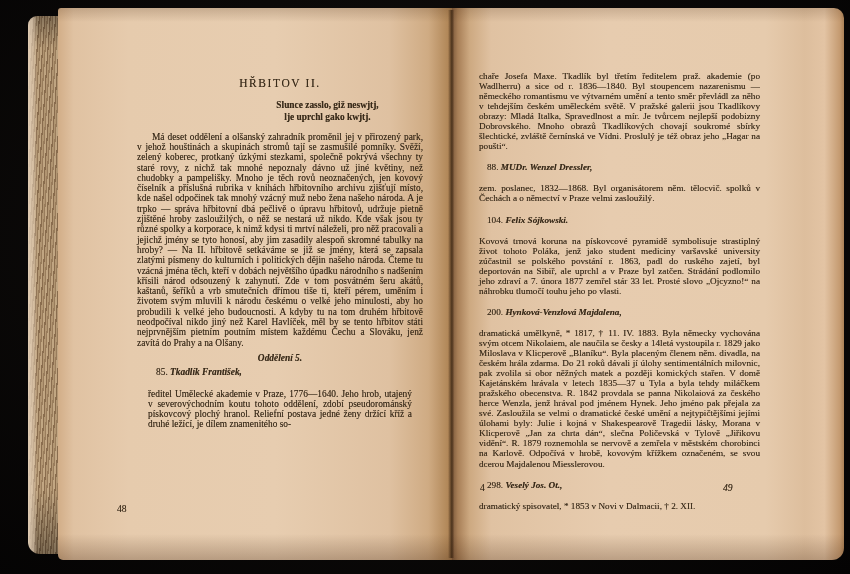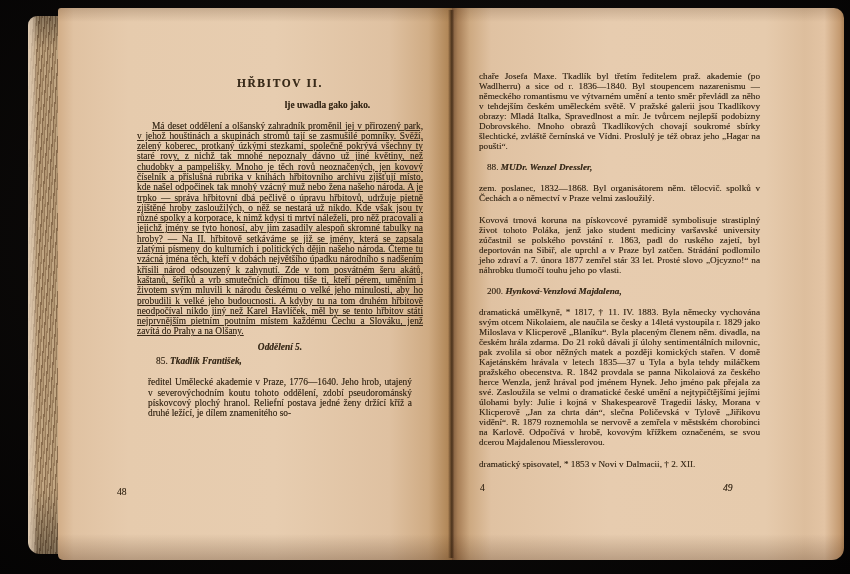--- a/index.html
+++ b/index.html
@@ -55,82 +55,85 @@
   .page-text {
     position: absolute; color: #382a19;
     text-align: justify;
     text-shadow: 0 0 0.6px rgba(56,42,25,0.55);
   }
   .text-left  { left: 109px; top: 70px; width: 286px; font-size: 9.4px; line-height: 10.3px; }
   .text-right { left: 440px; top: 52px; width: 303px; font-size: 9.2px; line-height: 10.05px; }
 
   .chapter-heading {
     margin: 0 0 12px 0; text-align: center;
-    font-size: 11.5px; font-weight: bold; letter-spacing: 1.6px;
+    font-size: 11.5px; font-weight: normal; letter-spacing: 1.6px;
   }
   .epigraph {
     width: 64%; margin: 0 4px 9px auto; text-align: center;
     font-weight: bold; line-height: 11.2px;
   }
-  .para { margin: 0; text-indent: 15px; text-decoration: underline; }
+  .para { margin: 0; text-indent: 15px; }
   .para + .para { margin-top: 1px; }
   .section-heading {
     margin: 5px 0 4px 0; text-align: center;
     font-style: italic; font-weight: bold;
   }
   .entry-head { margin: 3px 0 0 0; text-indent: 19px; }
   .entry-name { font-style: italic; font-weight: bold; }
   .entry-body { margin: 11px; text-indent: 0; }
 
   .page-number {
     position: absolute; font-size: 9.6px; color: #382a19;
     text-shadow: 0 0 0.6px rgba(56,42,25,0.55);
   }
-  .num-48 { left: 89px;  top: 478px; }
+  .num-48 { left: 89px;  top: 495px; }
   .num-4  { left: 452px; top: 474px; }
   .num-49 { left: 695px; top: 474px; font-style: italic; }
 </style>
 </head>
 <body>
 
 <div class="scene">
   <div class="book">
 
     <div class="fore-edge"></div>
 
     <div class="page page-left"></div>
     <div class="page page-right"></div>
     <div class="gutter-seam"></div>
 
     <div class="page-text text-left">
       <h1 class="chapter-heading">HŘBITOV II.</h1>
 
       <div class="epigraph">
-        <div>lje uwadla gako jako.</div>
+        <div>Slunce zasslo, giž neswjtj,</div>
+        <div>lje uprchl gako kwjtj.</div>
       </div>
 
       <p class="para">Má deset oddělení a olšanský zahradník proměnil jej v přirozený park, v jehož houštinách a skupinách stromů tají se zasmušilé pomníky. Svěží, zelený koberec, protkaný úzkými stezkami, společně pokrývá všechny ty staré rovy, z nichž tak mnohé nepoznaly dávno už jiné květiny, než chudobky a pampelišky. Mnoho je těch rovů neoznačených, jen kovový číselník a příslušná rubrika v knihách hřbitovního archivu zjišťují místo, kde našel odpočinek tak mnohý vzácný muž nebo žena našeho národa. A je trpko — správa hřbitovní dbá pečlivě o úpravu hřbitovů, udržuje pietně zjištěné hroby zasloužilých, o něž se nestará už nikdo. Kde však jsou ty různé spolky a korporace, k nimž kdysi ti mrtví náleželi, pro něž pracovali a jejichž jmény se tyto honosí, aby jim zasadily alespoň skromné tabulky na hroby? — Na II. hřbitově setkáváme se již se jmény, která se zapsala zlatými písmeny do kulturních i politických dějin našeho národa. Čteme tu vzácná jména těch, kteří v dobách největšího úpadku národního s nadšením křísili národ odsouzený k zahynutí. Zde v tom posvátném šeru akátů, kaštanů, šeříků a vrb smutečních dřímou tiše ti, kteří pérem, uměním i životem svým mluvili k národu českému o velké jeho minulosti, aby ho probudili k velké jeho budoucnosti. A kdyby tu na tom druhém hřbitově neodpočíval nikdo jiný než Karel Havlíček, měl by se tento hřbitov státi nejprvnějším pietním poutním místem každému Čechu a Slováku, jenž zavítá do Prahy a na Olšany.</p>
 
       <p class="section-heading">Oddělení 5.</p>
 
       <p class="entry-head"><span>85.</span> <span class="entry-name">Tkadlík František,</span></p>
       <p class="entry-body">ředitel Umělecké akademie v Praze, 1776—1640. Jeho hrob, utajený v severovýchodním koutu tohoto oddělení, zdobí pseudorománský pískovcový plochý hranol. Reliefní postava jedné ženy držící kříž a druhé ležící, je dílem znamenitého so-</p>
     </div>
 
     <div class="page-text text-right">
       <p class="entry-body">chaře Josefa Maxe. Tkadlík byl třetím ředitelem praž. akademie (po Wadlherru) a sice od r. 1836—1840. Byl stoupencem nazarenismu — německého romantismu ve výtvarném umění a tento směr převládl za něho v tehdejším českém uměleckém světě. V pražské galerii jsou Tkadlíkovy obrazy: Mladá Italka, Spravedlnost a mír. Je tvůrcem nejlepší podobizny Dobrovského. Mnoho obrazů Tkadlíkových chovají soukromé sbírky šlechtické, zvláště černínská ve Vídni. Proslulý je též obraz jeho „Hagar na poušti“.</p>
 
       <p class="entry-head"><span>88.</span> <span class="entry-name">MUDr. Wenzel Dressler,</span></p>
       <p class="entry-body">zem. poslanec, 1832—1868. Byl organisátorem něm. tělocvič. spolků v Čechách a o němectví v Praze velmi zasloužilý.</p>
 
+      <p class="entry-head"><span>104.</span> <span class="entry-name">Felix Sójkowski.</span></p>
       <p class="entry-body">Kovová trnová koruna na pískovcové pyramidě symbolisuje strastiplný život tohoto Poláka, jenž jako student mediciny varšavské university zúčastnil se polského povstání r. 1863, padl do ruského zajetí, byl deportován na Sibiř, ale uprchl a v Praze byl zatčen. Strádání podlomilo jeho zdraví a 7. února 1877 zemřel stár 33 let. Prosté slovo „Ojcyzno!“ na náhrobku tlumočí touhu jeho po vlasti.</p>
 
       <p class="entry-head"><span>200.</span> <span class="entry-name">Hynková-Venzlová Majdalena,</span></p>
       <p class="entry-body">dramatická umělkyně, * 1817, † 11. IV. 1883. Byla německy vychována svým otcem Nikolaiem, ale naučila se česky a 14letá vystoupila r. 1829 jako Miloslava v Klicperově „Blaníku“. Byla placeným členem něm. divadla, na českém hrála zdarma. Do 21 roků dávali jí úlohy sentimentálních milovnic, pak zvolila si obor něžných matek a později komických stařen. V domě Kajetánském hrávala v letech 1835—37 u Tyla a byla tehdy miláčkem pražského obecenstva. R. 1842 provdala se panna Nikolaiová za českého herce Wenzla, jenž hrával pod jménem Hynek. Jeho jméno pak přejala za své. Zasloužila se velmi o dramatické české umění a nejtypičtějšími jejími úlohami byly: Julie i kojná v Shakespearově Tragedii lásky, Morana v Klicperově „Jan za chrta dán“, slečna Poličevská v Tylově „Jiřikovu vidění“. R. 1879 roznemohla se nervově a zemřela v městském chorobinci na Karlově. Odpočívá v hrobě, kovovým křížkem označeném, se svou dcerou Majdalenou Miesslerovou.</p>
 
+      <p class="entry-head"><span>298.</span> <span class="entry-name">Veselý Jos. Ot.,</span></p>
       <p class="entry-body">dramatický spisovatel, * 1853 v Novi v Dalmacii, † 2. XII.</p>
     </div>
 
     <span class="page-number num-48">48</span>
     <span class="page-number num-4">4</span>
     <span class="page-number num-49">49</span>
 
   </div>
 </div>
 

